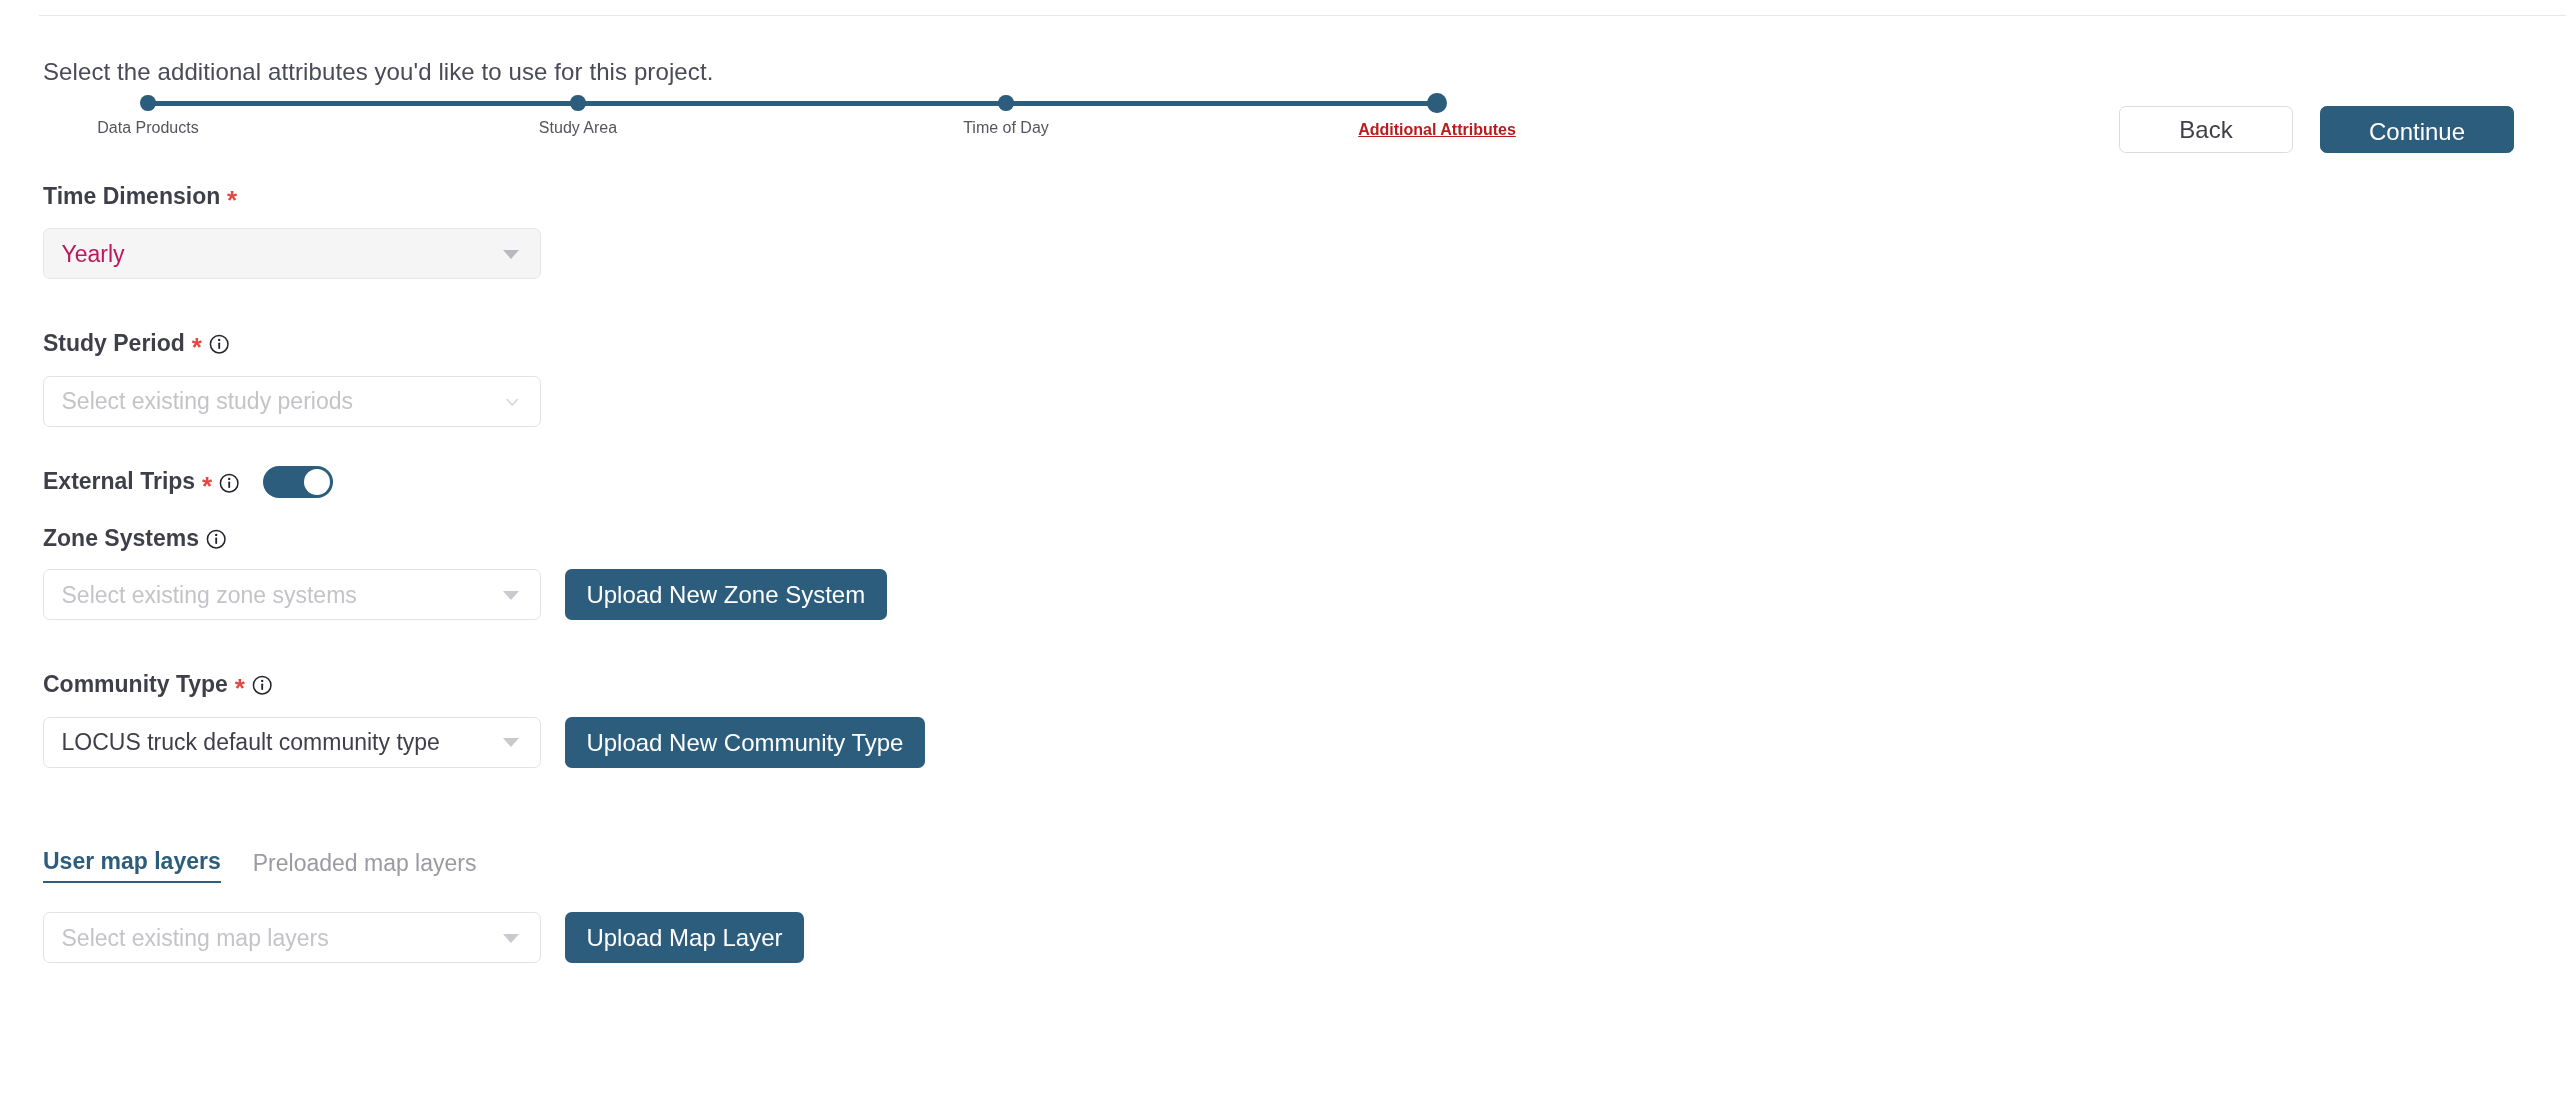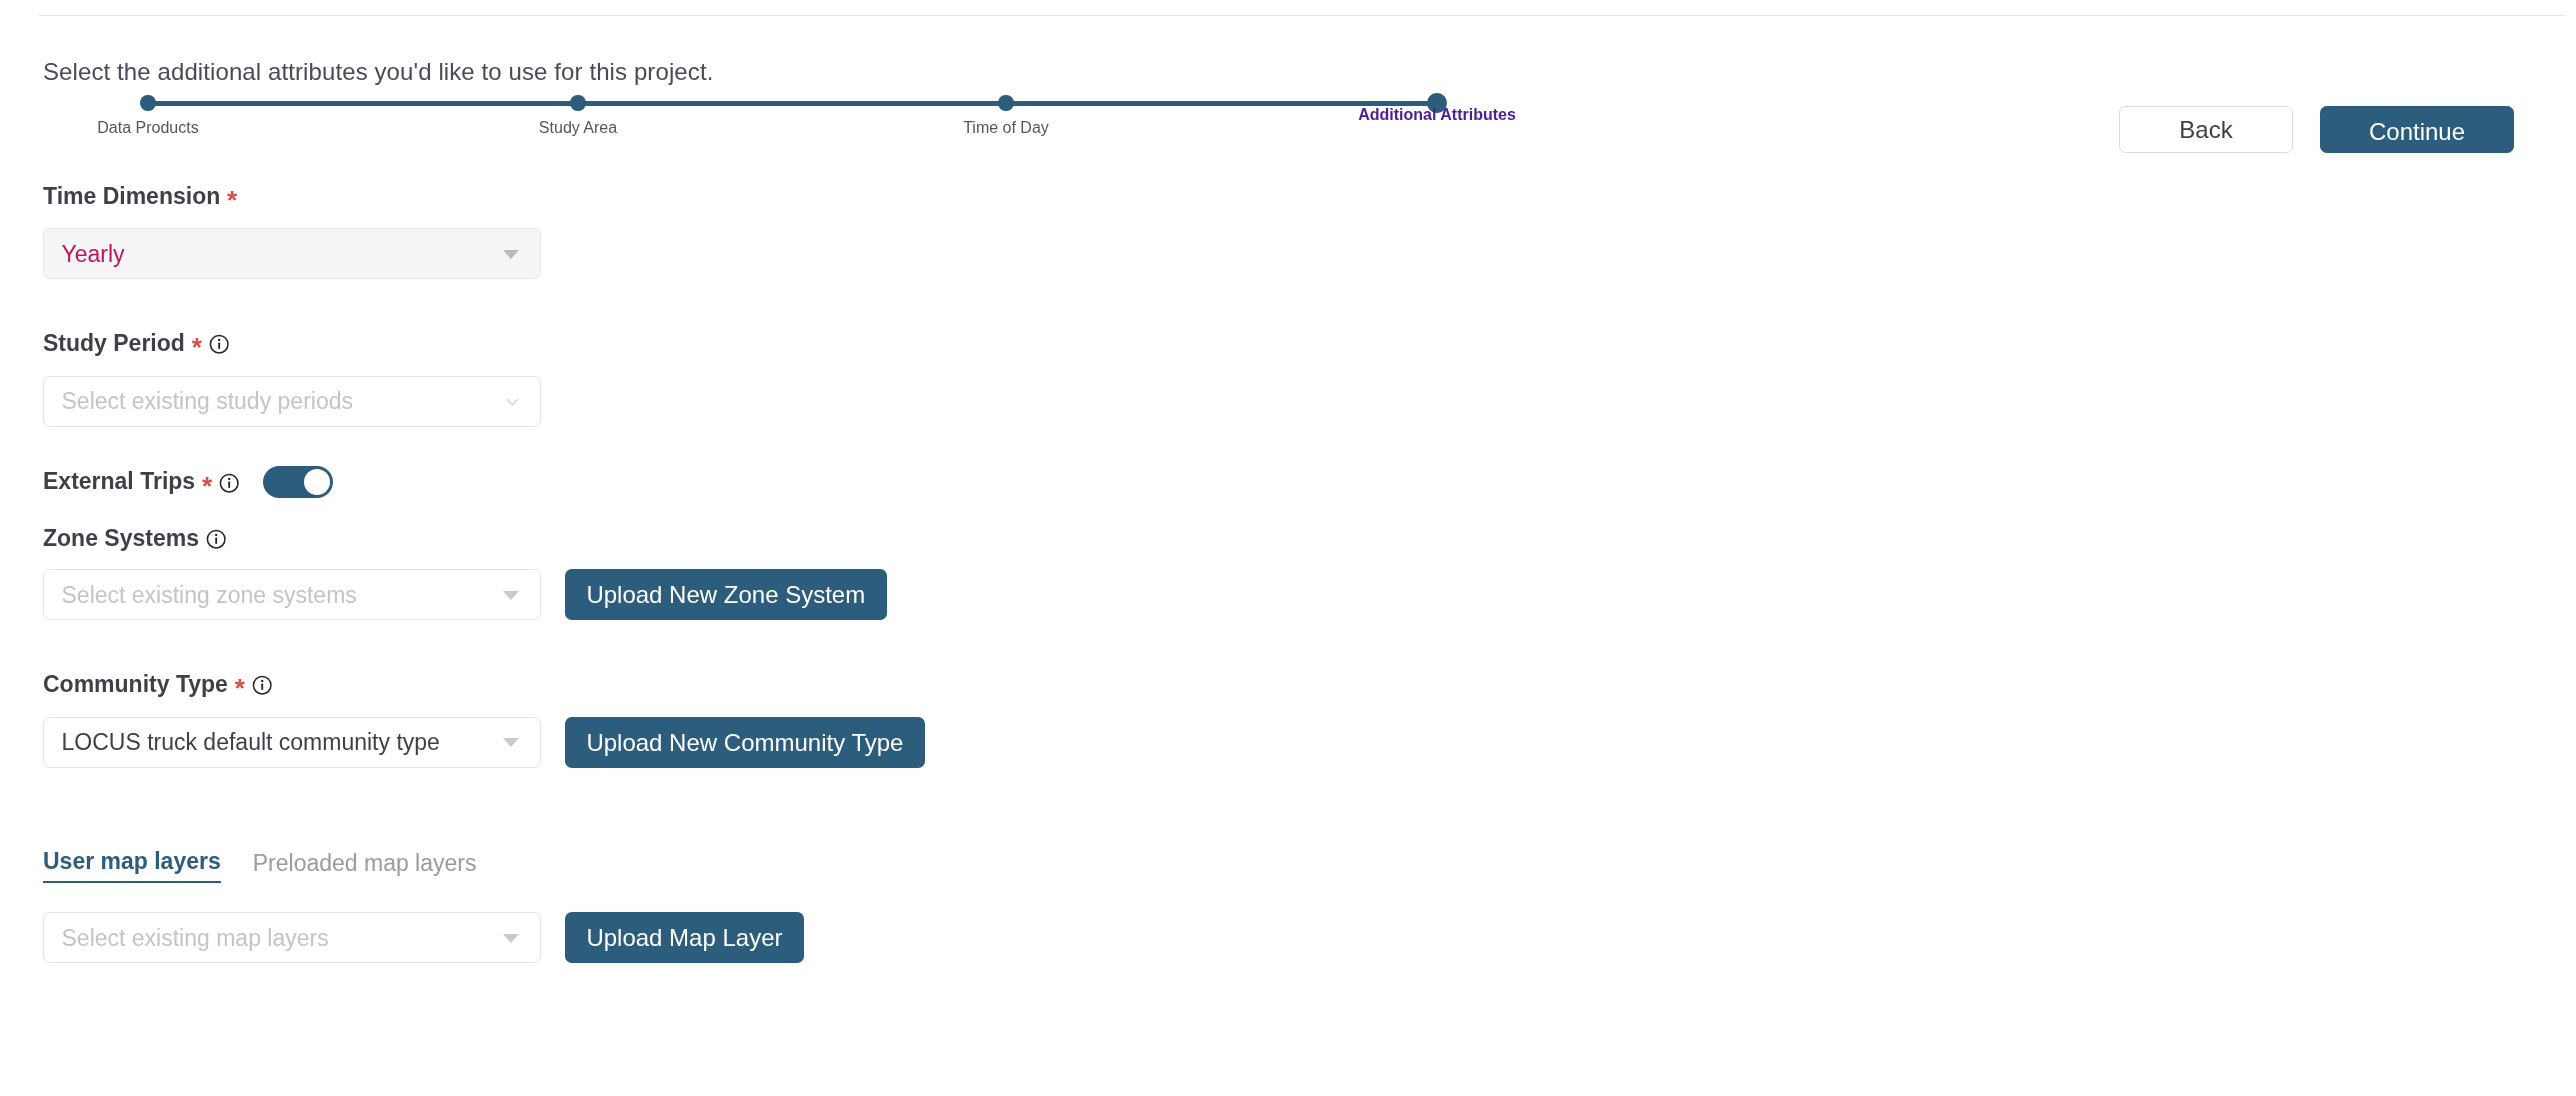--- a/index.html
+++ b/index.html
@@ -79,22 +79,23 @@
   .step-label {
     position: absolute;
     top: 29px;
     transform: translateX(-50%);
     font-size: 16px;
     color: #55555f;
     white-space: nowrap;
   }
   .step.is-current .step-label {
     font-weight: bold;
-    color: #4c1d95;
-    top: 16px;
+    color: #b91c1c;
+    top: 31px;
+    text-decoration: underline;
   }
 
   
   .nav-buttons {
     position: absolute;
     top: 106px;
     left: 2119px;
     display: flex;
     gap: 27px;
   }

